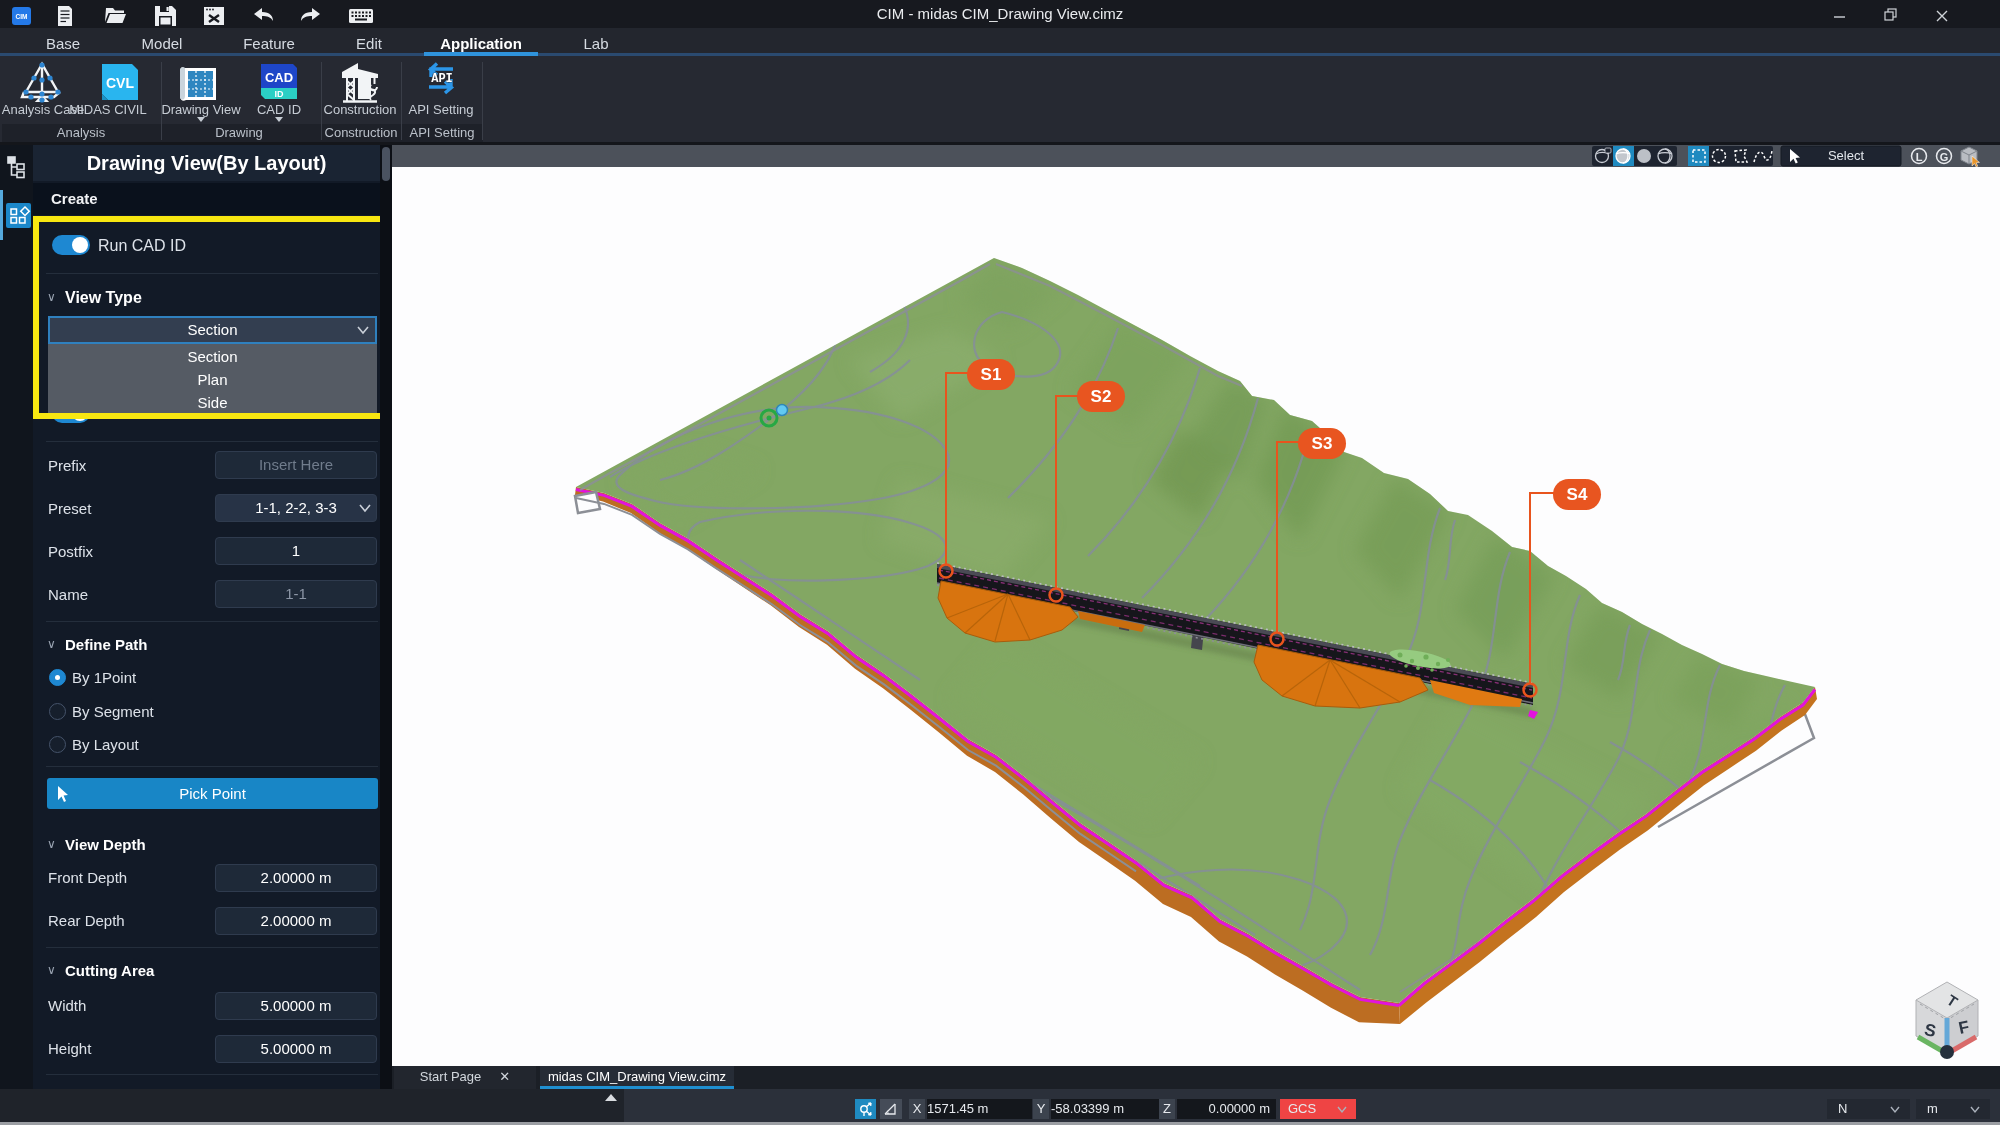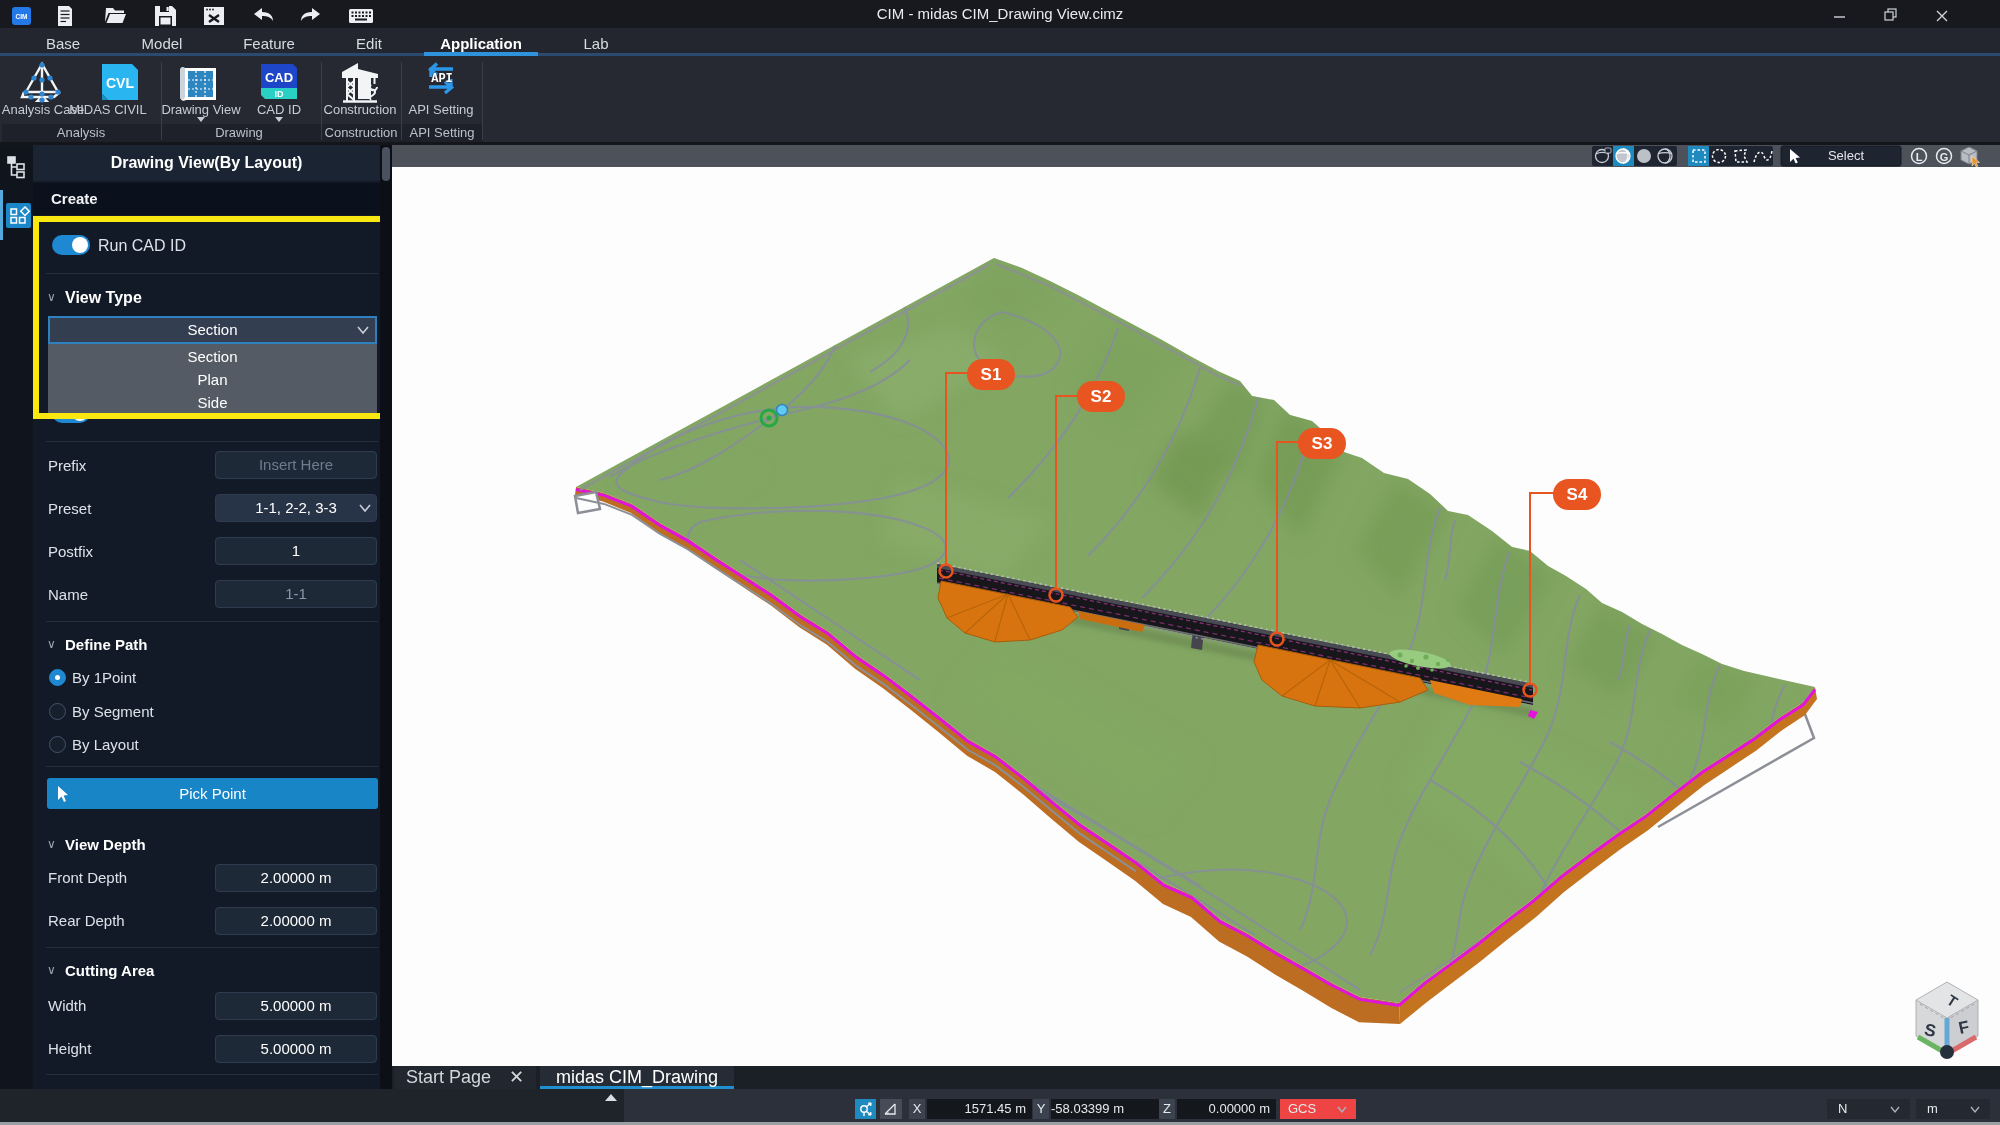--- a/index.html
+++ b/index.html
@@ -26,21 +26,21 @@
   .rarrow{position:absolute;width:0;height:0;border-left:4px solid transparent;
           border-right:4px solid transparent;border-top:5px solid #c6ccd4;transform:translateX(-50%);}
   #ribline{left:0;top:142px;width:2000px;height:3px;background:#14161b;}
   
   #rail{left:0;top:145px;width:33px;height:944px;background:#10151d;}
   #railsel{left:6px;top:203px;width:25px;height:25px;background:#1b87c9;border-radius:2px;}
   #railbar{left:0;top:190px;width:3px;height:50px;background:#55a9dd;}
   
   #panel{left:33px;top:145px;width:347px;height:944px;background:#121a27;}
   #ptitle{left:33px;top:145px;width:347px;height:36px;background:#1a2433;color:#fff;
-          font-weight:bold;font-size:16px;text-align:center;line-height:36px;}
+          font-weight:bold;font-size:20px;text-align:center;line-height:36px;}
   #pcreate{left:33px;top:183px;width:347px;height:32px;background:#0a111c;color:#f2f3f5;
            font-weight:bold;font-size:15px;line-height:32px;padding-left:18px;box-sizing:border-box;}
   .sechead{position:absolute;color:#fff;font-weight:bold;font-size:15px;}
   .chev{position:absolute;color:#9aa4b2;font-size:12px;}
   .plabel{position:absolute;left:48px;color:#dde2e9;font-size:15px;}
   .pinput{position:absolute;left:215px;width:162px;height:28px;background:#1e2938;
           border:1px solid #2f3b4e;border-radius:4px;box-sizing:border-box;color:#fff;
           font-size:15px;text-align:center;line-height:26px;}
   .pdivider{position:absolute;left:46px;width:332px;height:1px;background:#242e3c;}
   
@@ -61,21 +61,21 @@
   
   #pickbtn{left:47px;top:778px;width:331px;height:31px;background:#1886c6;border-radius:3px;
            color:#fff;font-size:15px;text-align:center;line-height:31px;}
   
   #scrollstrip{left:380px;top:145px;width:12px;height:944px;background:#0c0f15;}
   
   #vptoolbar{left:392px;top:145px;width:1608px;height:22px;background:#4c515a;}
   #vpcanvas{left:392px;top:167px;width:1608px;height:899px;background:#fdfdfe;}
   
   #tabbar{left:392px;top:1066px;width:1608px;height:23px;background:#1b1f26;}
-  .tab{position:absolute;top:1066px;height:23px;font-size:18px;color:#d2d7dd;line-height:22px;}
+  .tab{position:absolute;top:1066px;height:23px;font-size:13px;color:#d2d7dd;line-height:22px;}
   
   #statusleft{left:0;top:1089px;width:624px;height:36px;background:#1f232a;}
   #statusright{left:624px;top:1089px;width:1376px;height:36px;background:#2b303a;}
   #bottomedge{left:0;top:1122px;width:2000px;height:3px;background:#9b9ea3;}
   .sbox{position:absolute;top:1099px;height:20px;box-sizing:border-box;color:#e6e9ed;font-size:13px;}
 </style>
 </head>
 <body>
 
 <div class="abs" id="titlebar"></div>
@@ -567,21 +567,21 @@
     <path d="M11 12 L16 16 M16 16 L13.2 15.6 M16 16 L15.6 13.2"></path>
     <path d="M9 13.5 L9 17"></path>
   </g>
   <g stroke="#e7eaee" stroke-width="1.3" fill="none">
     <path d="M30 15 L40 15 L40 5"></path>
     <path d="M30 15 L40 5"></path>
     <path d="M33 15 A 7 7 0 0 0 32.2 11.8" stroke-dasharray="1.5 1.5"></path>
   </g>
 </svg>
 <div class="sbox" style="left:909px;width:16px;background:#3c434e;text-align:center;line-height:20px">X</div>
-<div class="sbox" style="left:927px;width:105px;background:#14171c;text-align:right;line-height:20px;padding-right:6px">1571.45 m</div>
+<div class="sbox" style="left:927px;width:105px;background:#14171c;text-align:left;line-height:20px;padding-right:6px">1571.45 m</div>
 <div class="sbox" style="left:1033px;width:16px;background:#3c434e;text-align:center;line-height:20px">Y</div>
 <div class="sbox" style="left:1051px;width:120px;background:#14171c;text-align:left;line-height:20px;padding-right:12px">-58.03399 m</div>
 <div class="sbox" style="left:1159px;width:16px;background:#3c434e;text-align:center;line-height:20px">Z</div>
 <div class="sbox" style="left:1177px;width:99px;background:#14171c;text-align:right;line-height:20px;padding-right:6px">0.00000 m</div>
 <div class="sbox" style="left:1280px;width:76px;background:#ef4444;line-height:20px;padding-left:8px">GCS</div>
 <div class="sbox" style="left:1827px;width:83px;background:#232831;line-height:20px;padding-left:11px">N</div>
 <div class="sbox" style="left:1916px;width:74px;background:#232831;line-height:20px;padding-left:11px">m</div>
 <svg class="abs" style="left:1335px;top:1103px" width="14" height="12">
     <path d="M3 4 L7 9 L11 4" fill="none" stroke="#aab1bb" stroke-width="1.4"></path>
   </svg>

